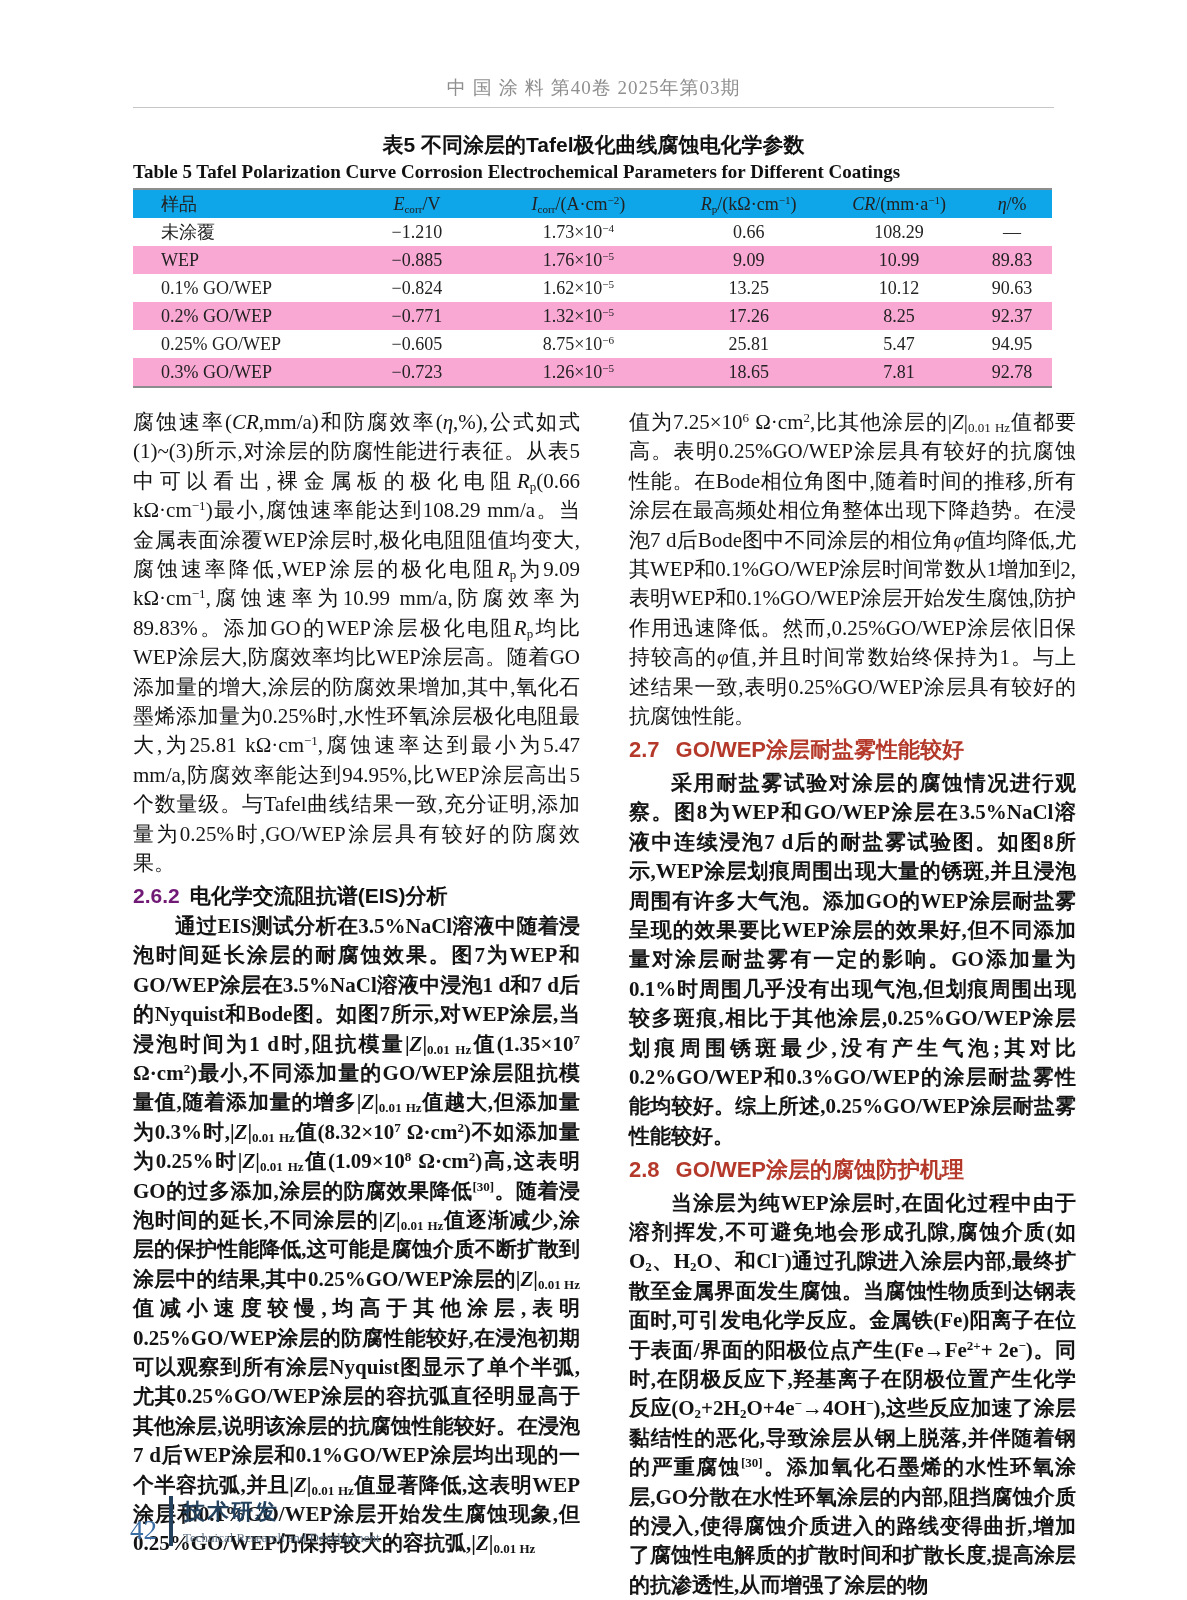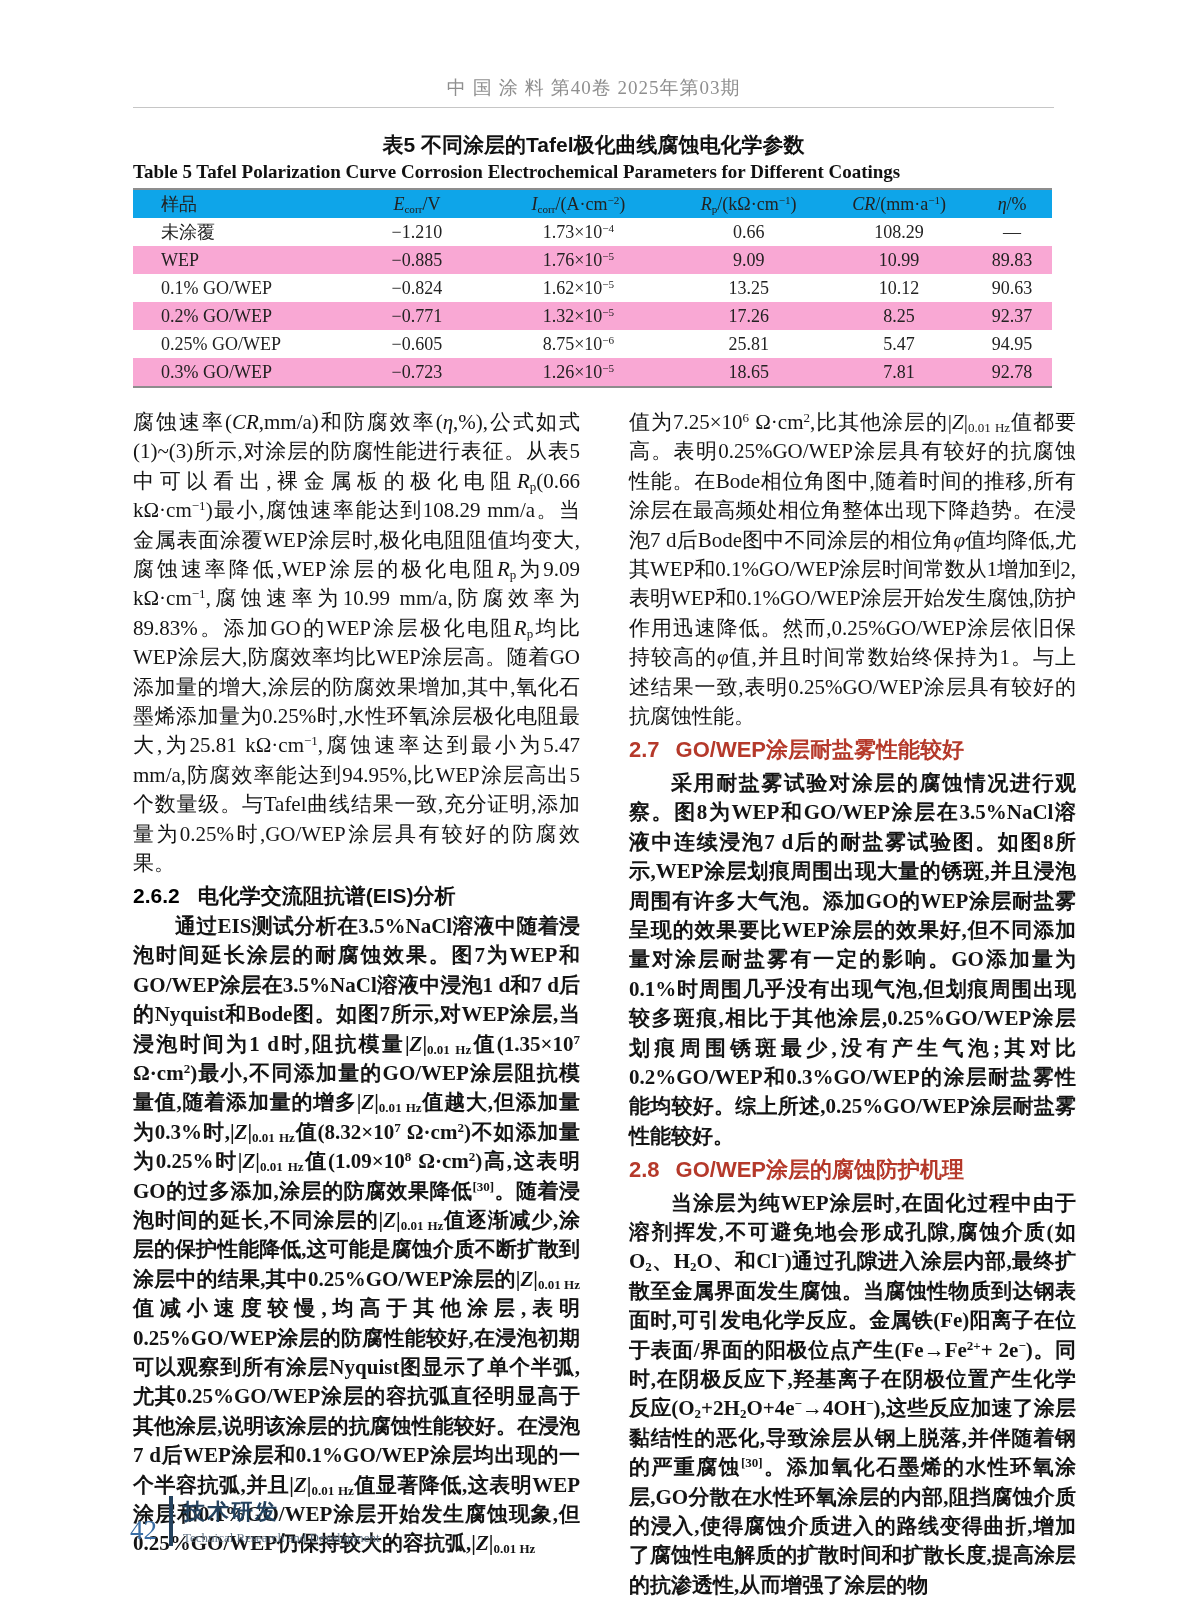--- a/index.html
+++ b/index.html
@@ -53,21 +53,21 @@
     text-align:justify;color:#141414;
   }
   .col-left{left:133px;}
   .col-right{left:609px;margin-left:20px;}
   .col p{margin:0;}
   .col p.indent{text-indent:2em;font-weight:bold;}
   .h3{
     font-family:"Liberation Sans","DejaVu Sans",sans-serif;font-weight:bold;
     font-size:21px;margin:2px 0 2px 0;color:#111;
   }
-  .h3 .num{color:#000000;margin-right:18px;}
+  .h3 .num{color:#701a75;margin-right:10px;}
   .h2{
     font-family:"Liberation Sans","DejaVu Sans",sans-serif;font-weight:bold;
     font-size:22px;margin:4px 0 4px 0;color:#b5392a;
   }
   .h2 .num{margin-right:16px;}
   
   .footer{
     position:absolute;left:130px;top:1496px;display:flex;align-items:center;
   }
   .footer .pgnum{

